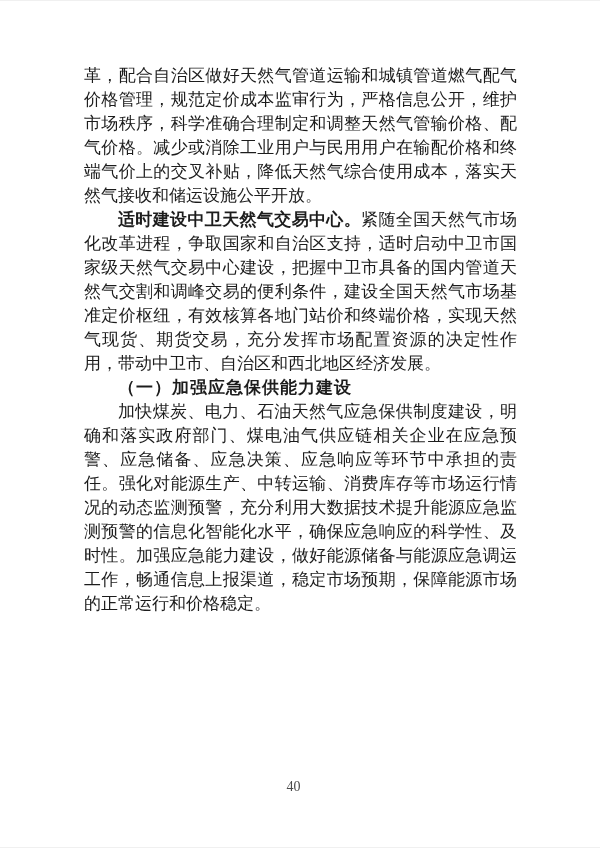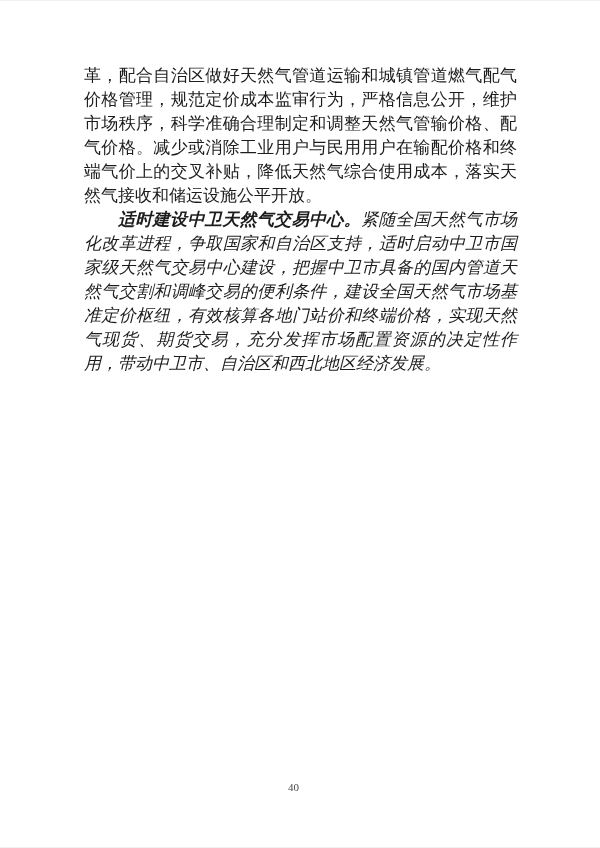--- a/index.html
+++ b/index.html
@@ -32,21 +32,20 @@
     color: #1c1c1c;
     text-align: justify;
     text-justify: inter-character;
   }
   .content p {
     margin: 0;
     padding: 0;
   }
   .para-indent {
     text-indent: 34px;
-    font-style: italic;
   }
   .para-lead {
     font-weight: bold;
   }
   .section-heading {
     font-family: "Liberation Sans", "DejaVu Sans", sans-serif;
     font-weight: bold;
     text-indent: 34px;
     letter-spacing: 0.5px;
   }
@@ -54,37 +53,39 @@
     font-weight: bold;
     text-indent: 34px;
     letter-spacing: 1px;
   }
   .page-footer {
     position: absolute;
     top: 779px;
     left: 0;
     width: 587px;
     text-align: center;
-    font-size: 11px;
+    font-size: 14px;
     line-height: 14px;
     color: #4a4a4a;
     font-family: "Liberation Serif", "DejaVu Serif", serif;
   }
 </style>
 </head>
 <body>
 
 <div class="page">
 
   <div class="content">
 
     <p>革，配合自治区做好天然气管道运输和城镇管道燃气配气价格管理，规范定价成本监审行为，严格信息公开，维护市场秩序，科学准确合理制定和调整天然气管输价格、配气价格。减少或消除工业用户与民用用户在输配价格和终端气价上的交叉补贴，降低天然气综合使用成本，落实天然气接收和储运设施公平开放。</p>
 
     <p class="para-indent"><span class="para-lead">适时建设中卫天然气交易中心。</span><span>紧随全国天然气市场化改革进程，争取国家和自治区支持，适时启动中卫市国家级天然气交易中心建设，把握中卫市具备的国内管道天然气交割和调峰交易的便利条件，建设全国天然气市场基准定价枢纽，有效核算各地门站价和终端价格，实现天然气现货、期货交易，充分发挥市场配置资源的决定性作用，带动中卫市、自治区和西北地区经济发展。</span></p>
 
 
+    <p class="subsection-heading">（一）加强应急保供能力建设</p>
 
+    <p class="para-indent">加快煤炭、电力、石油天然气应急保供制度建设，明确和落实政府部门、煤电油气供应链相关企业在应急预警、应急储备、应急决策、应急响应等环节中承担的责任。强化对能源生产、中转运输、消费库存等市场运行情况的动态监测预警，充分利用大数据技术提升能源应急监测预警的信息化智能化水平，确保应急响应的科学性、及时性。加强应急能力建设，做好能源储备与能源应急调运工作，畅通信息上报渠道，稳定市场预期，保障能源市场的正常运行和价格稳定。</p>
 
   </div>
 
   <div class="page-footer">40</div>
 
 </div>
 
 </body></html>

